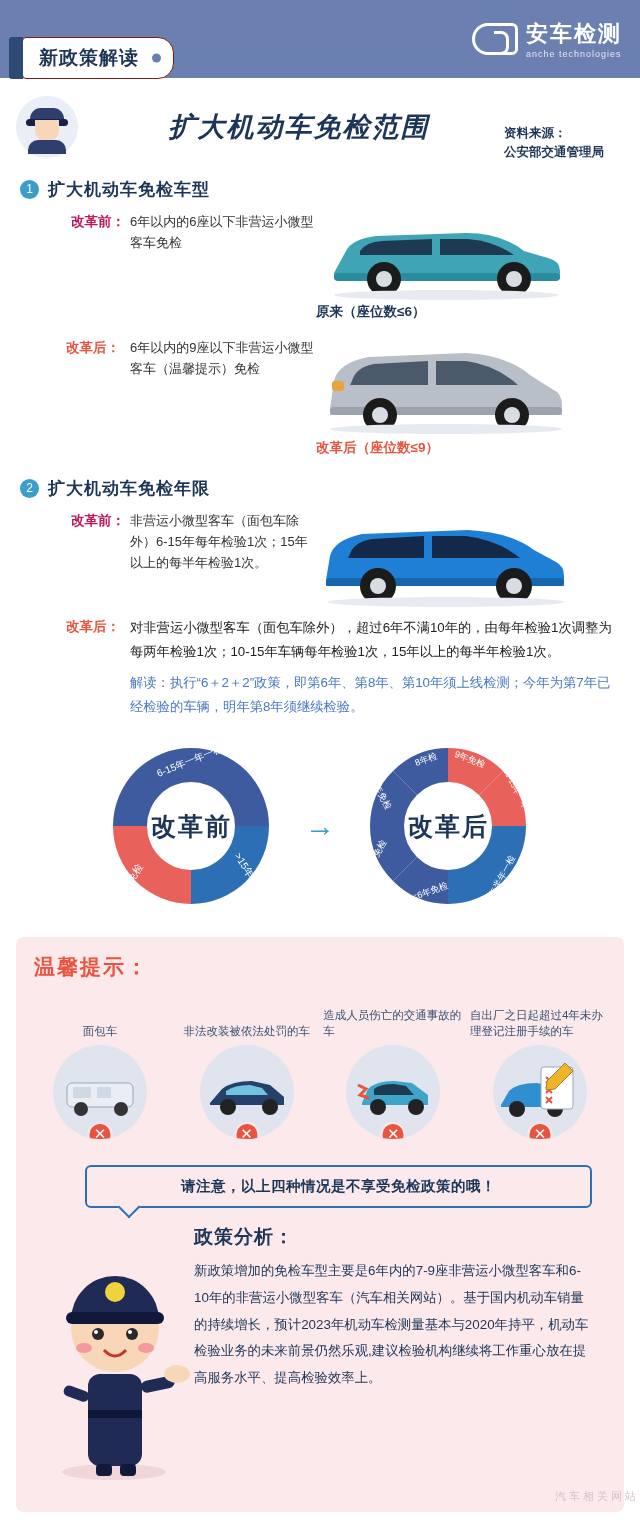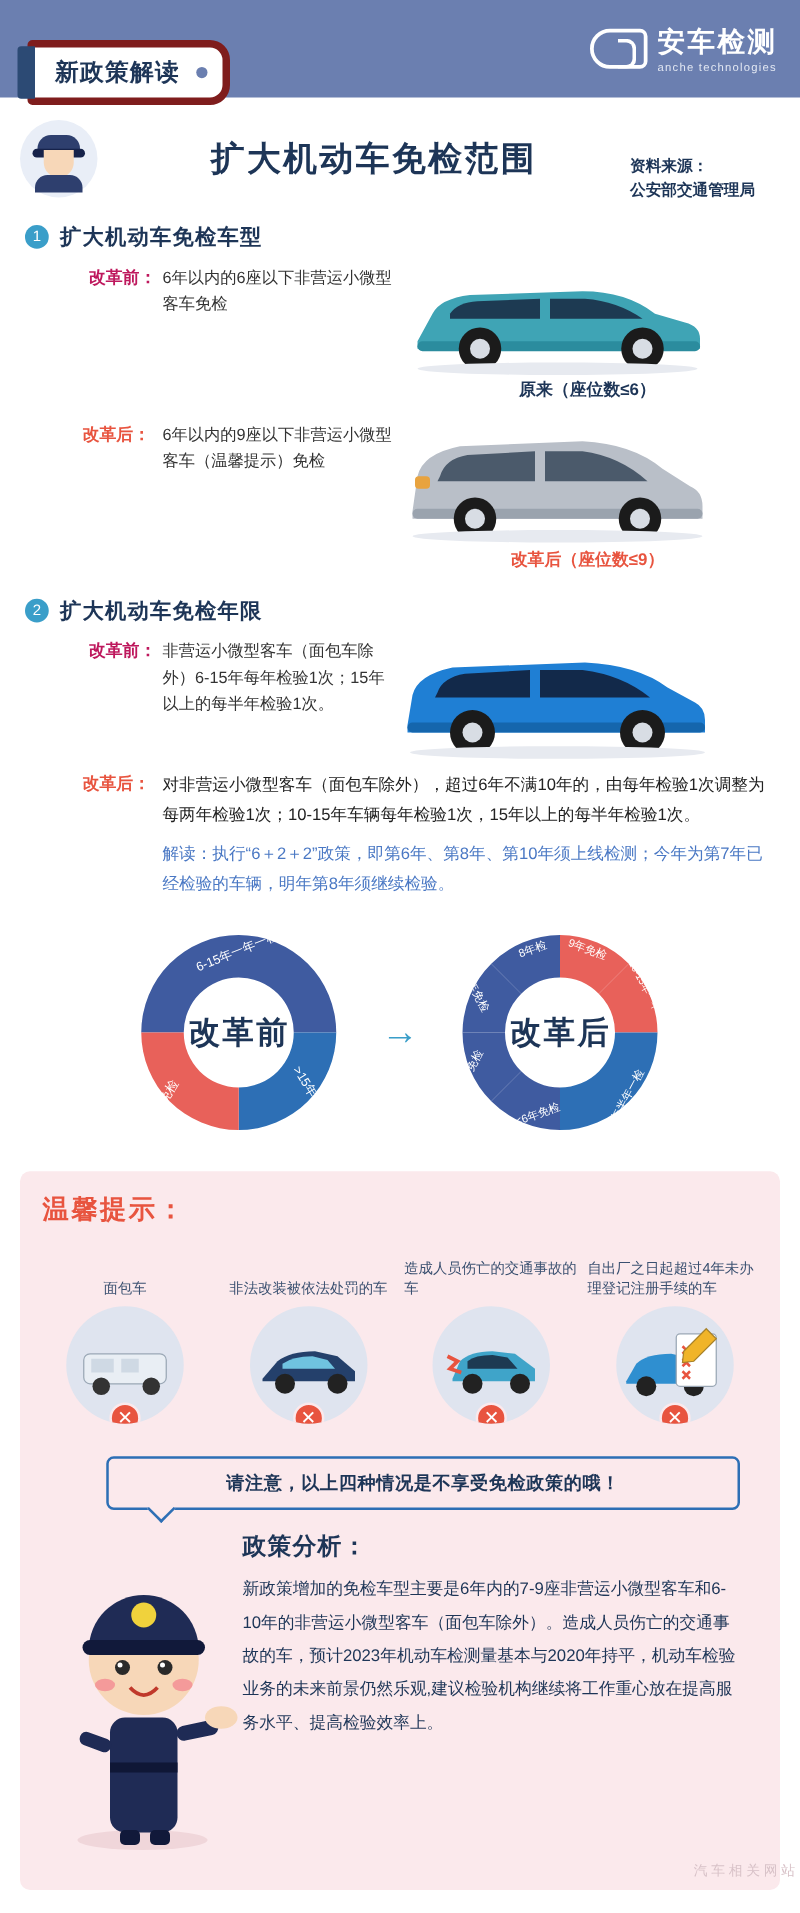--- a/index.html
+++ b/index.html
@@ -15,21 +15,21 @@
   .header {
     height: 78px;
     background: #6b7fb0;
     position: relative;
     display: flex;
     align-items: center;
   }
   .header-tab {
     margin-left: 22px;
     background: #ffffff;
-    border: 6px solid #7f1d1d;
+    border: 1px solid #7f1d1d;
     border-radius: 4px 16px 16px 4px;
     padding: 7px 34px 7px 16px;
     font-size: 19px;
     font-weight: bold;
     color: #1d3557;
     position: relative;
     letter-spacing: 1px;
     margin-top: 37px;
   }
   .header-tab .dot {
@@ -109,20 +109,21 @@
     width:38px; height:14px; background:#2e3f6e; border-radius:10px 10px 0 0;
   }
   .main-title {
     font-size: 27px;
     font-weight: bold;
     color: #1d3557;
     letter-spacing: 2px;
     margin-left: 16px;
     flex: 1;
     text-align: center;
+    font-style: italic;
   }
   .source {
     font-size: 12.5px;
     color: #1d3557;
     line-height: 1.5;
     font-weight: bold;
     text-align: left;
     flex: 0 0 auto;
     width: 120px;
     margin-top: 32px;
@@ -161,21 +162,21 @@
     font-size: 13.5px; font-weight: bold;
     line-height: 1.65;
   }
   .ba-label.before { color: #be185d; text-align: center; }
   .ba-label.after { color: #e8543f; }
   .ba-body { font-size: 13px; color: #333; line-height: 1.65; }
 
   
   .car-art { position: relative; flex: 1; min-height: 90px; }
   .car-caption {
-    text-align: center;
+    text-align: left;
     font-size: 13.5px;
     font-weight: bold;
     margin-top: 2px;
   }
   .car-caption.blue { color: #1d3557; }
   .car-caption.red { color: #e8543f; }
 
   svg { display: block; }
 
   
@@ -524,20 +525,20 @@
           <circle cx="88" cy="110" r="6" fill="#2a2a2a"></circle>
           <circle cx="52" cy="108" r="2" fill="#fff"></circle>
           <circle cx="86" cy="108" r="2" fill="#fff"></circle>
           <ellipse cx="40" cy="124" rx="8" ry="5" fill="#f49a9a"></ellipse>
           <ellipse cx="102" cy="124" rx="8" ry="5" fill="#f49a9a"></ellipse>
           <path d="M60 126 q11 12 22 0" stroke="#c0392b" stroke-width="3" fill="none"></path>
         </svg>
       </div>
       <div class="analysis">
         <div class="analysis-title">政策分析：</div>
-        <div class="analysis-body">新政策增加的免检车型主要是6年内的7-9座非营运小微型客车和6-10年的非营运小微型客车（面包车除外）。造成人员伤亡的交通事故的车，预计2023年机动车检测量基本与2020年持平，机动车检验业务的未来前景仍然乐观,建议检验机构继续将工作重心放在提高服务水平、提高检验效率上。</div>
+        <div class="analysis-body">新政策增加的免检车型主要是6年内的7-9座非营运小微型客车和6-10年的非营运小微型客车（汽车相关网站）。基于国内机动车销量的持续增长，预计2023年机动车检测量基本与2020年持平，机动车检验业务的未来前景仍然乐观,建议检验机构继续将工作重心放在提高服务水平、提高检验效率上。</div>
       </div>
     </div>
 
     <div class="watermark">汽车相关网站</div>
   </div>
 
 </div>
 
 </body></html>

